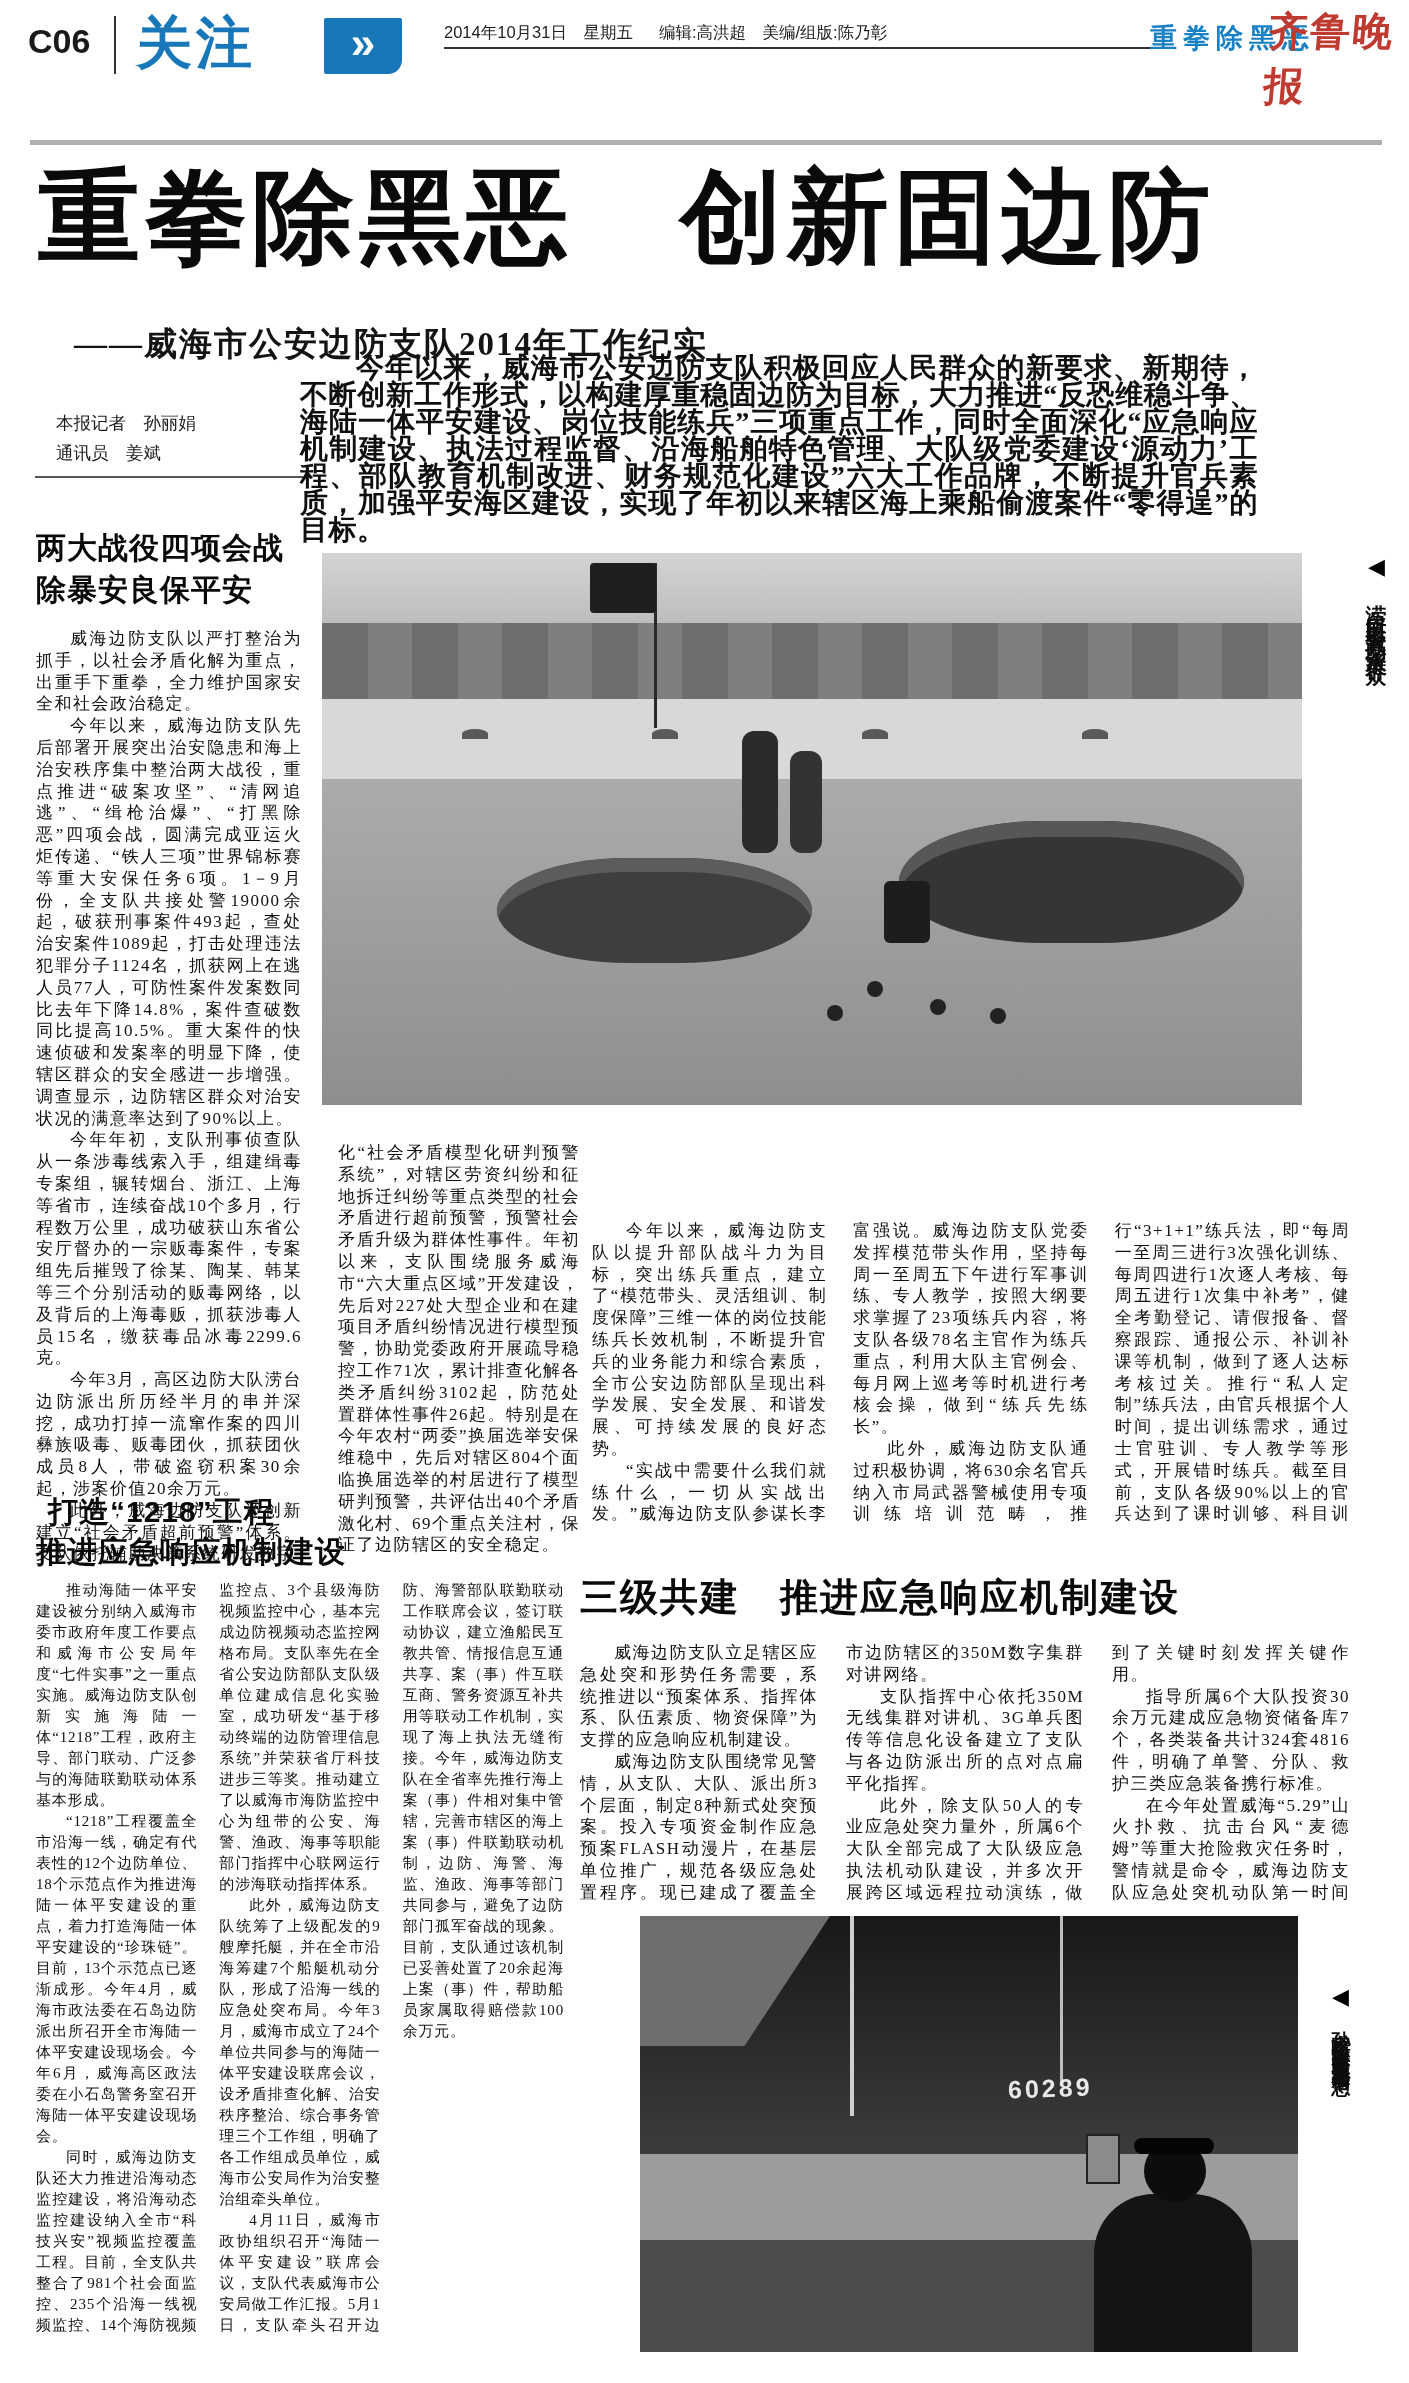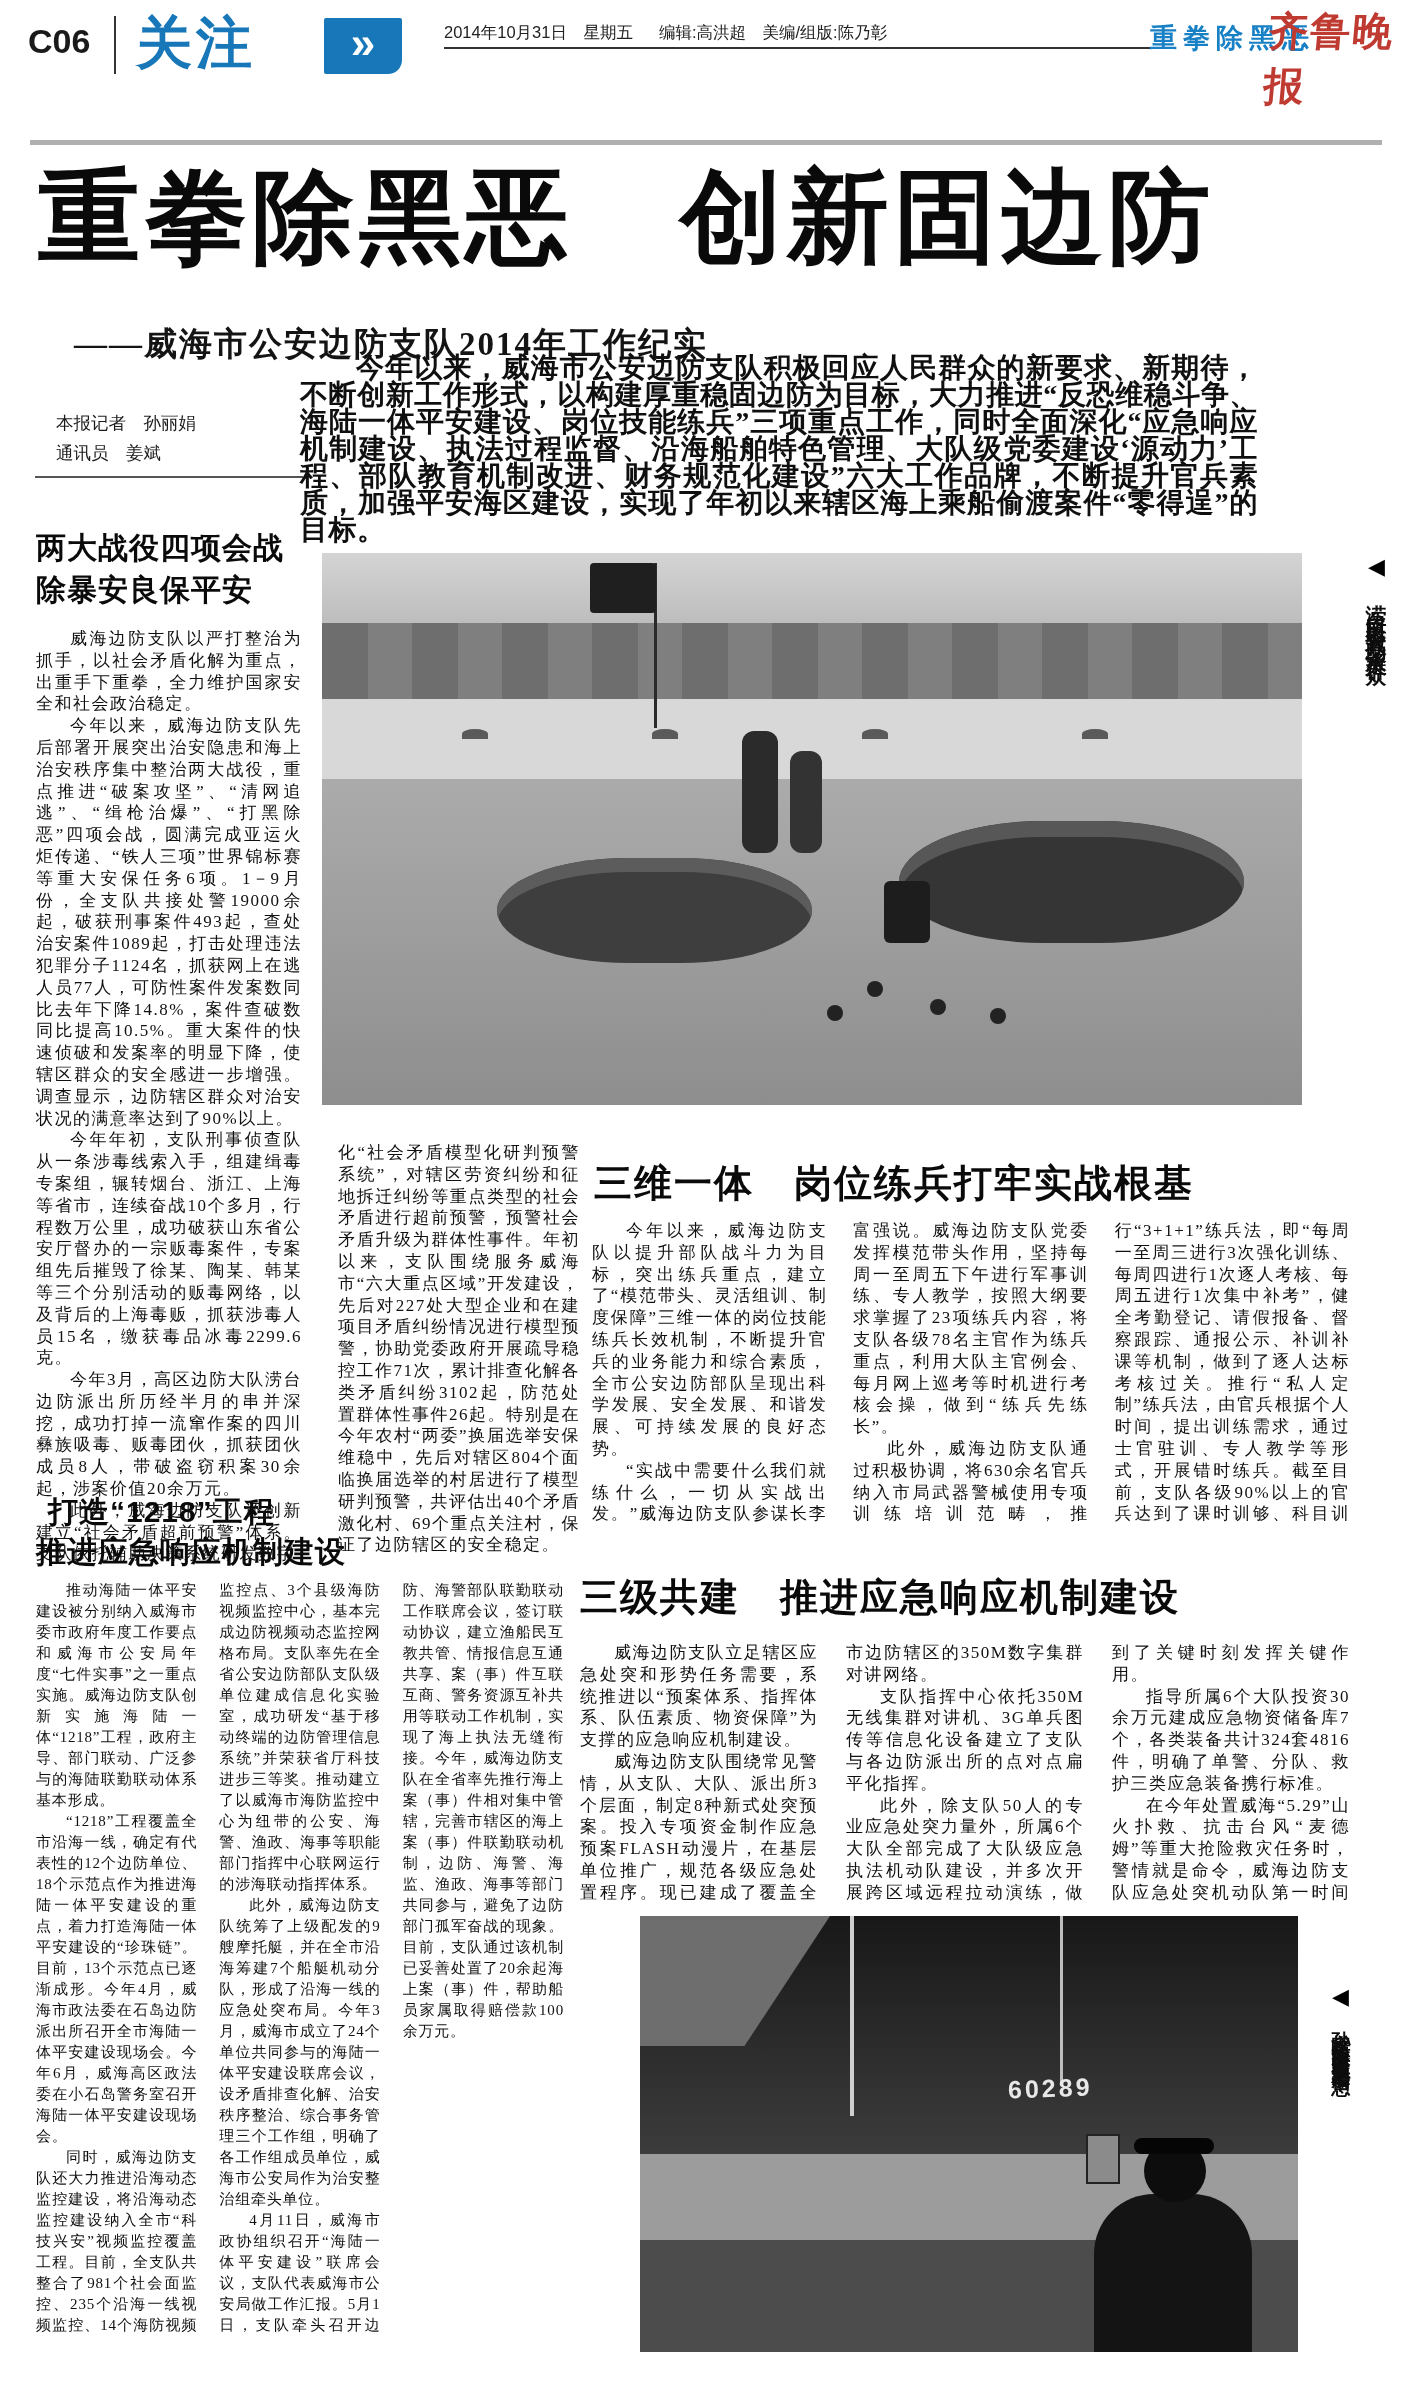--- a/index.html
+++ b/index.html
@@ -130,21 +130,20 @@
     <div class="h3"></div>
     <div class="h4"></div>
   </div>
   <div class="abs cap-marker" style="left:1368px;top:556px;">◀</div>
   <div class="abs vcap" style="left:1362px;top:588px;height:310px;">涝台所民警救助落水群众</div>
 
   <div class="abs bodytext" style="left:338px;top:1142px;width:242px;">
     <p class="no-indent">化“社会矛盾模型化研判预警系统”，对辖区劳资纠纷和征地拆迁纠纷等重点类型的社会矛盾进行超前预警，预警社会矛盾升级为群体性事件。年初以来，支队围绕服务威海市“六大重点区域”开发建设，先后对227处大型企业和在建项目矛盾纠纷情况进行模型预警，协助党委政府开展疏导稳控工作71次，累计排查化解各类矛盾纠纷3102起，防范处置群体性事件26起。特别是在今年农村“两委”换届选举安保维稳中，先后对辖区804个面临换届选举的村居进行了模型研判预警，共评估出40个矛盾激化村、69个重点关注村，保证了边防辖区的安全稳定。</p>
   </div>
 
-  <div class="abs sec-title-lg" style="left:594px;top:1158px;">三维一体　岗位练兵打牢实战根基</div>
   <div class="abs bodytext cols3" style="left:592px;top:1220px;width:758px;height:326px;column-gap:26px;">
     <p>今年以来，威海边防支队以提升部队战斗力为目标，突出练兵重点，建立了“模范带头、灵活组训、制度保障”三维一体的岗位技能练兵长效机制，不断提升官兵的业务能力和综合素质，全市公安边防部队呈现出科学发展、安全发展、和谐发展、可持续发展的良好态势。</p>
     <p>“实战中需要什么我们就练什么，一切从实战出发。”威海边防支队参谋长李富强说。威海边防支队党委发挥模范带头作用，坚持每周一至周五下午进行军事训练、专人教学，按照大纲要求掌握了23项练兵内容，将支队各级78名主官作为练兵重点，利用大队主官例会、每月网上巡考等时机进行考核会操，做到“练兵先练长”。</p>
     <p>此外，威海边防支队通过积极协调，将630余名官兵纳入市局武器警械使用专项训练培训范畴，推行“3+1+1”练兵法，即“每周一至周三进行3次强化训练、每周四进行1次逐人考核、每周五进行1次集中补考”，健全考勤登记、请假报备、督察跟踪、通报公示、补训补课等机制，做到了逐人达标考核过关。推行“私人定制”练兵法，由官兵根据个人时间，提出训练需求，通过士官驻训、专人教学等形式，开展错时练兵。截至目前，支队各级90%以上的官兵达到了课时训够、科目训练的要求，支队整体执法素质得到了全面提升。</p>
 
   </div>
 
   <div class="abs sec-title-sm" style="left:48px;top:1492px;text-align:right;">打造“1218”工程</div>
   <div class="abs sec-title-sm" style="left:36px;top:1532px;">推进应急响应机制建设</div>
   <div class="abs bodytext small cols3" style="left:36px;top:1580px;width:528px;height:772px;column-gap:22px;">

